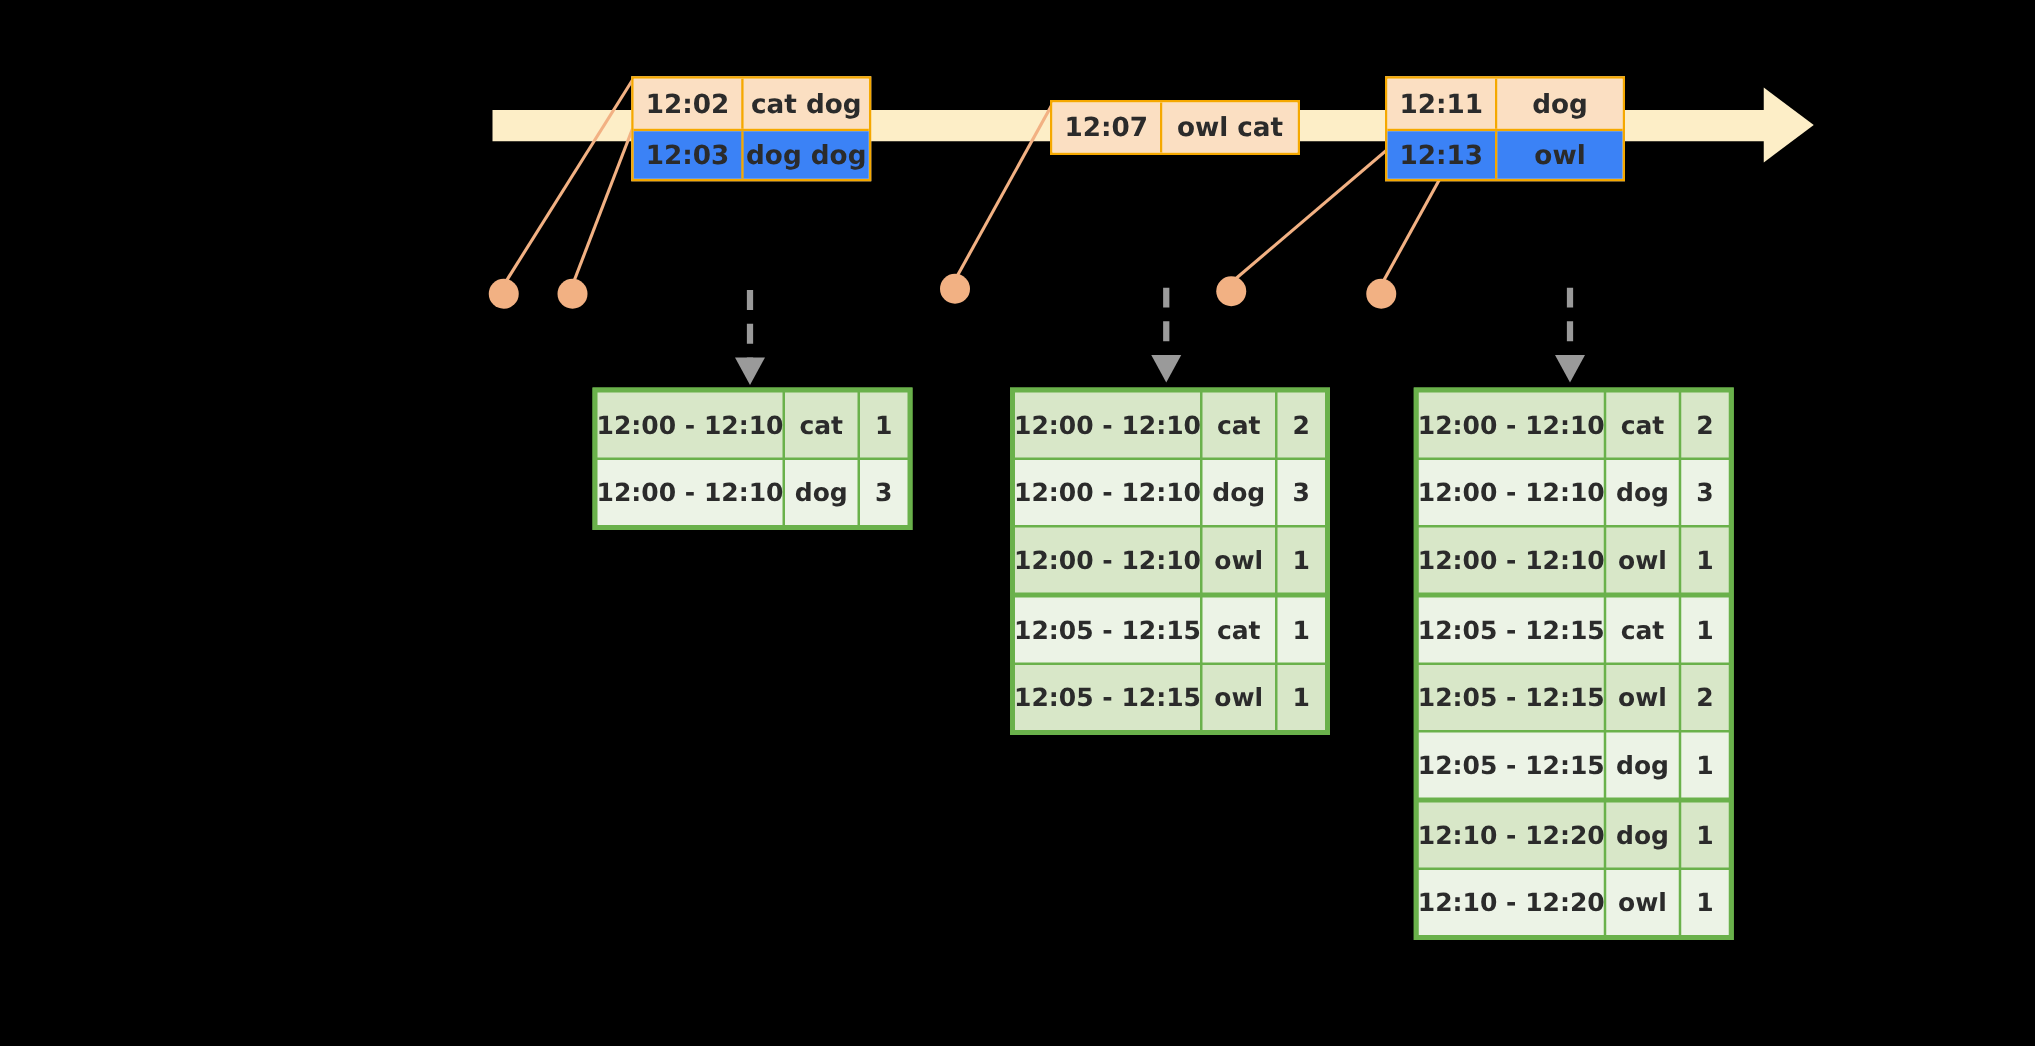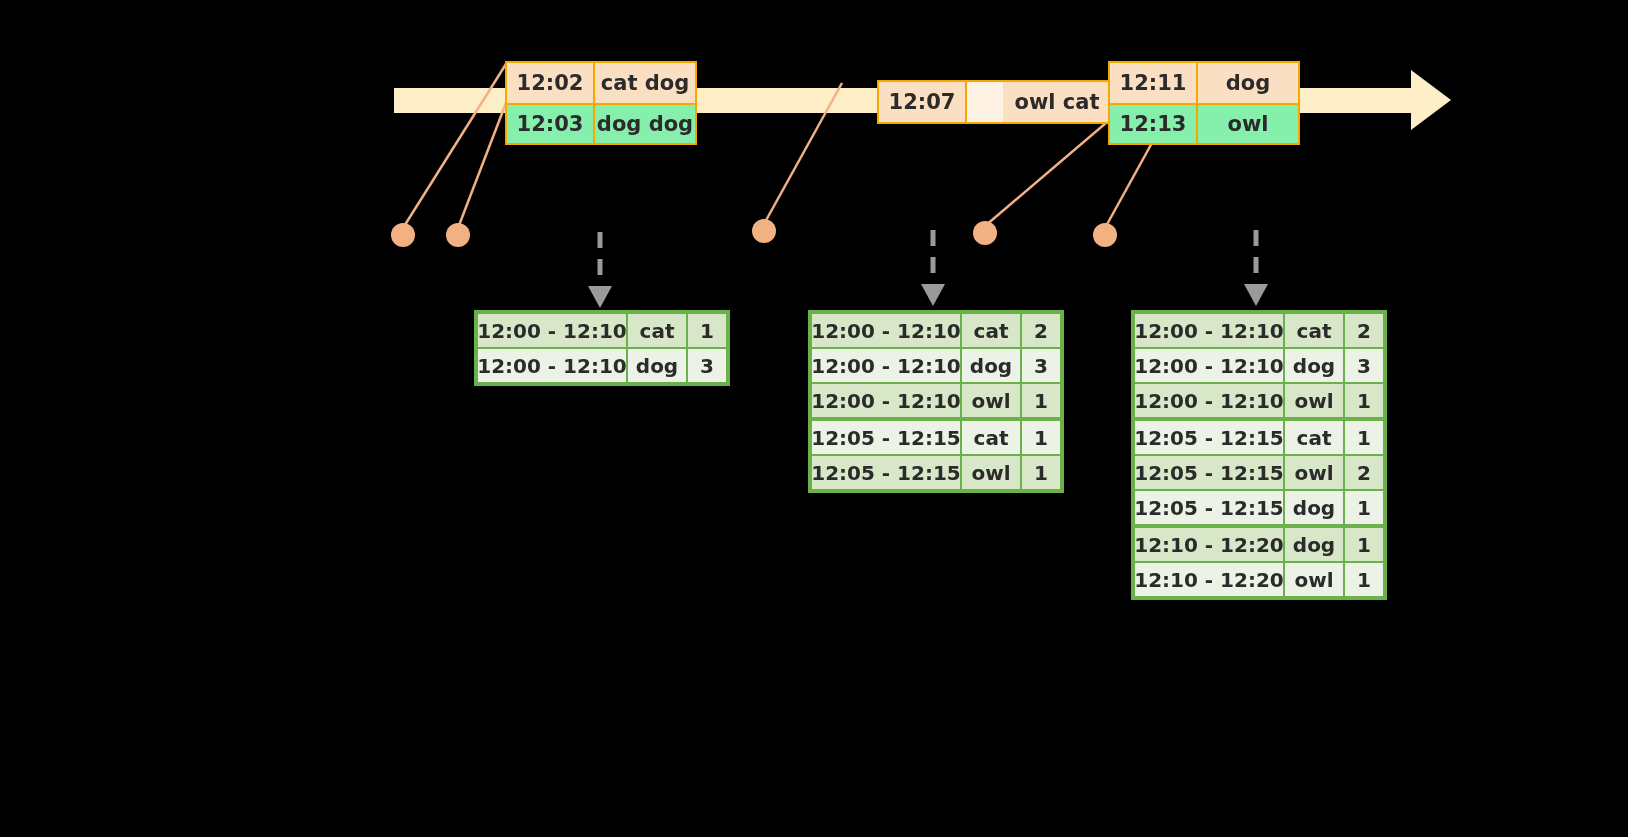--- a/index.html
+++ b/index.html
@@ -46,30 +46,30 @@
   }
   .evt-row {
     display: flex;
     height: 40px;
   }
   .evt-row + .evt-row { border-top: 2px solid #f5a800; }
   .evt-row.shade .evt-time, .evt-row.shade .evt-words { background: #fbdfc2; }
   .evt-time, .evt-words {
     display: flex; align-items: center; justify-content: center;
     font-size: 21px; color: #2b2b2b;
-    background: #86efac;
+    background: #3b82f6;
     white-space: nowrap;
   }
   .evt-time { width: 88px; border-right: 2px solid #f5a800; }
   .evt-words { width: 100px; }
 
   #evt-a { left: 505px; top: 61px; }
-  #evt-b { left: 877px; top: 80px; }
+  #evt-b { left: 840px; top: 80px; }
   #evt-c { left: 1108px; top: 61px; }
-  #evt-b .evt-words { width: 108px; margin-left: 36px; }
+  #evt-b .evt-words { width: 108px; }
   #evt-c .evt-words { width: 100px; }
 
   
   .dot {
     position: absolute;
     width: 24px; height: 24px;
     border-radius: 50%;
     background: #f2b183;
   }
   .conn-svg {
@@ -85,21 +85,21 @@
   .gtable {
     position: absolute;
     border: 4px solid #6ab14b;
     background: #6ab14b;
     display: flex; flex-direction: column;
     gap: 2px;
   }
   .grow {
     display: flex;
     gap: 2px;
-    height: 33px;
+    height: 52px;
   }
   .grow.grp { margin-top: 2px; }
   .gcell {
     display: flex; align-items: center; justify-content: center;
     font-size: 20px; color: #2b2b2b;
     white-space: nowrap;
     background: #ecf3e6;
   }
   .grow.alt .gcell { background: #d8e7c8; }
   .gc-win { width: 148px; }

